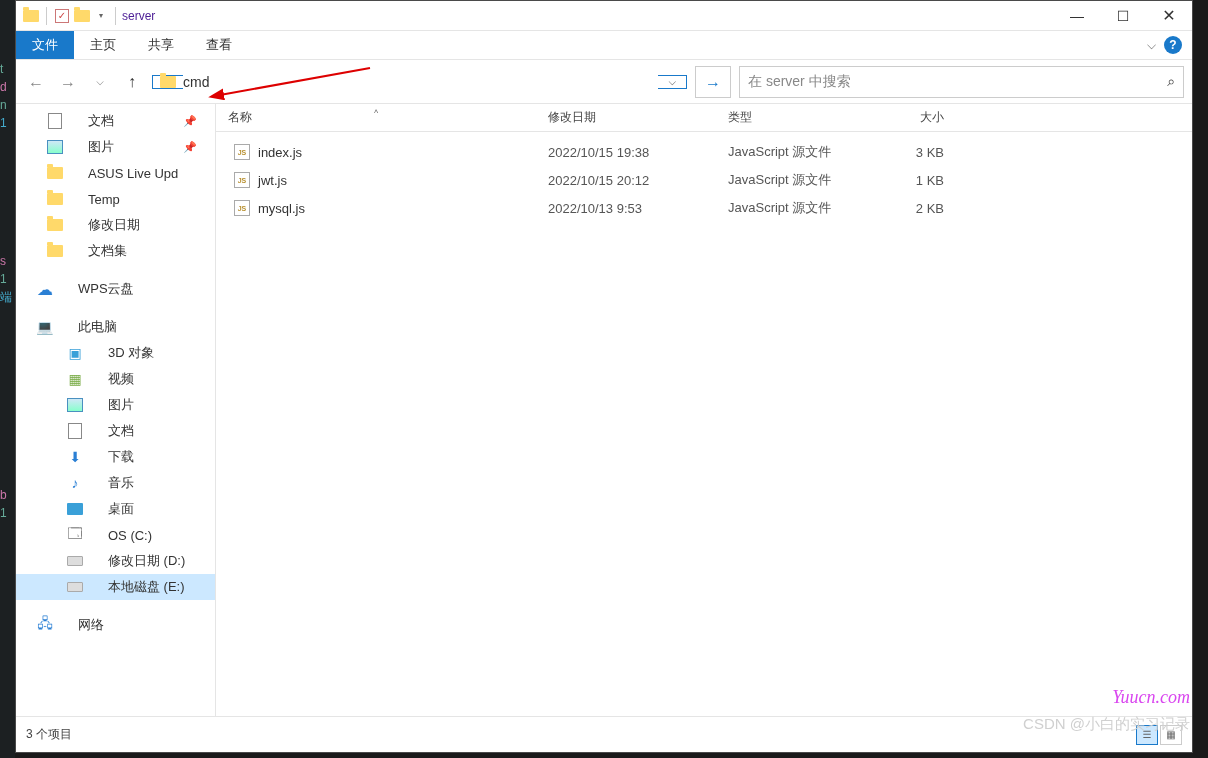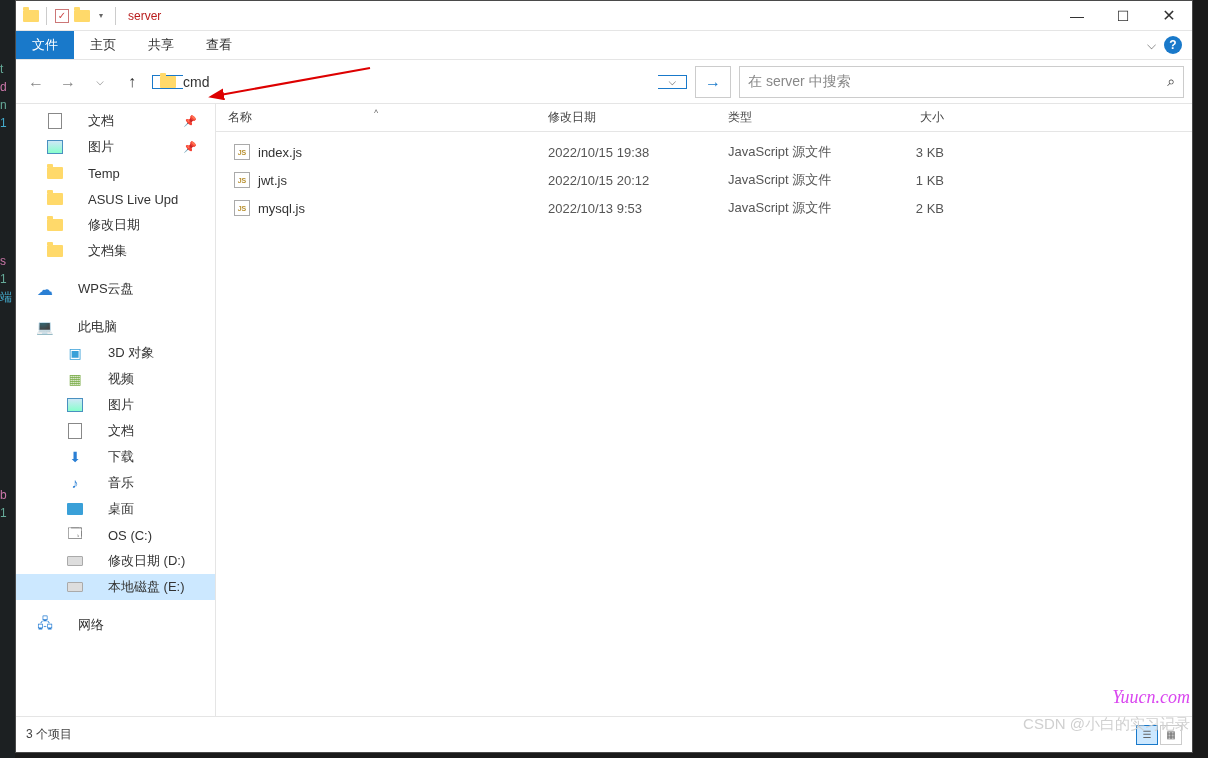--- a/index.html
+++ b/index.html
@@ -7,21 +7,21 @@
 .side-decor { position:absolute; left:0; top:0; width:15px; height:758px; background:#1c2022; color:#5ab; font-size:12px; line-height:18px; overflow:hidden; padding-top:60px; }
 .side-decor span{display:block;color:#6a9;}
 .window { position: absolute; left: 15px; top: 0; width: 1178px; height: 753px; background: #fff; border: 1px solid #4a4a4a; display: flex; flex-direction: column; }
 .titlebar { height: 30px; background: #fff; display: flex; align-items: center; border-bottom:1px solid #e5e5e5;}
 .titlebar-left { display: flex; align-items: center; gap: 2px; padding-left: 6px; }
 .ticon { width:18px; height:18px; display:inline-flex; align-items:center; justify-content:center; font-size:12px;}
 .folder-mini { width:16px; height:12px; background:#ffd96a; border-radius:1px; position:relative; }
 .folder-mini:before{content:"";position:absolute;top:-3px;left:0;width:6px;height:3px;background:#ffd96a;border-radius:1px 1px 0 0;}
 .tb-sep{width:1px;height:18px;background:#ccc;margin:0 4px;}
 .check-icon{width:14px;height:14px;border:1px solid #c77;display:inline-flex;align-items:center;justify-content:center;color:#c44;font-size:10px;}
-.tb-text{font-size:12px;color:#b91c1c;margin-left:6px;}
+.tb-text{font-size:12px;color:#4c1d95;margin-left:0;}
 .tb-drop{font-size:8px;color:#666;margin:0 6px;}
 .titlebar-right { margin-left: auto; display: flex; }
 .winbtn { width: 46px; height: 30px; display: flex; align-items: center; justify-content: center; color: #333; font-size: 14px; }
 .winbtn.close{font-size:16px;}
 .ribbon { height: 28px; background: #fff; display: flex; align-items: stretch; font-size: 13px; }
 .ribbon-tab { padding: 0 16px; display: flex; align-items: center; color: #333; }
 .ribbon-tab.file { background: #1979ca; color: #fff; }
 .ribbon-right{margin-left:auto;display:flex;align-items:center;padding-right:10px;gap:8px;}
 .chev{color:#666;font-size:12px;}
 .help-icon{width:18px;height:18px;border-radius:50%;background:#1979ca;color:#fff;display:flex;align-items:center;justify-content:center;font-size:12px;font-weight:bold;}
@@ -162,27 +162,27 @@
           <span class="ico">
             <span class="ico-img"></span>
           </span>
           <span>图片</span>
           <span class="pin">📌</span>
         </div>
       <div class="nav-item">
           <span class="ico">
             <span class="ico-folder"></span>
           </span>
+          <span>ASUS Live Upd</span>
+        </div>
+      <div class="nav-item">
+          <span class="ico">
+            <span class="ico-folder"></span>
+          </span>
           <span>Temp</span>
-        </div>
-      <div class="nav-item">
-          <span class="ico">
-            <span class="ico-folder"></span>
-          </span>
-          <span>ASUS Live Upd</span>
         </div>
       <div class="nav-item">
           <span class="ico">
             <span class="ico-folder"></span>
           </span>
           <span>修改日期</span>
         </div>
       <div class="nav-item">
           <span class="ico">
             <span class="ico-folder"></span>

